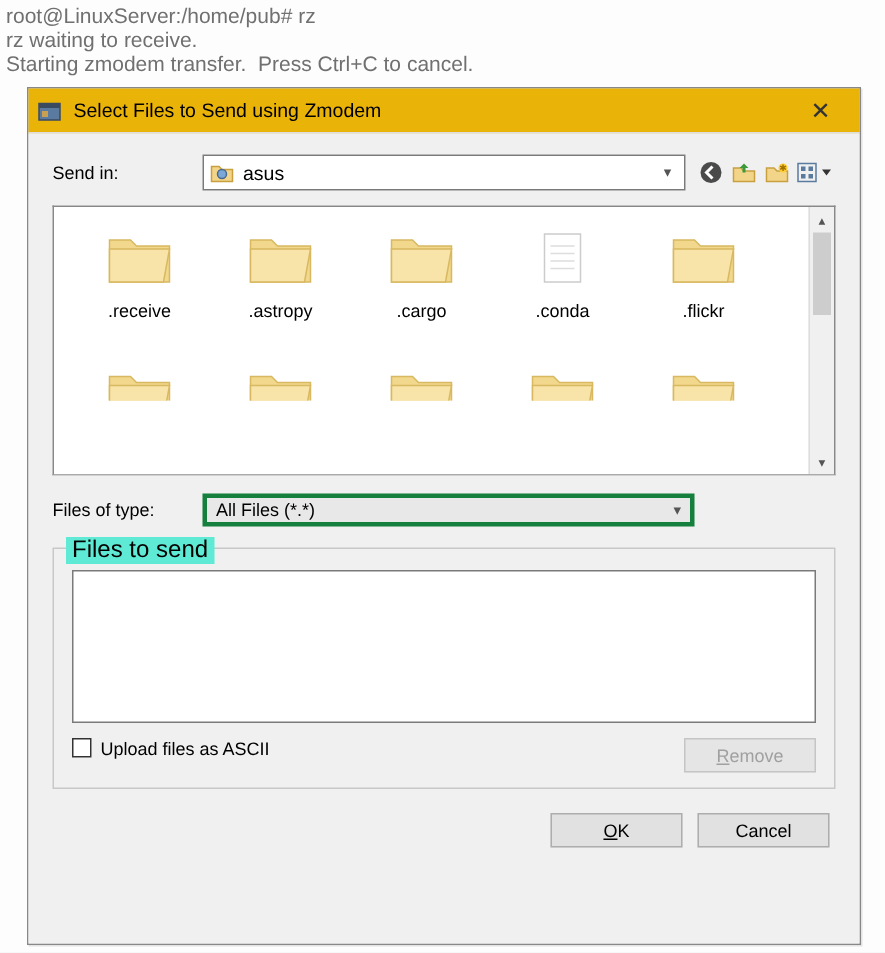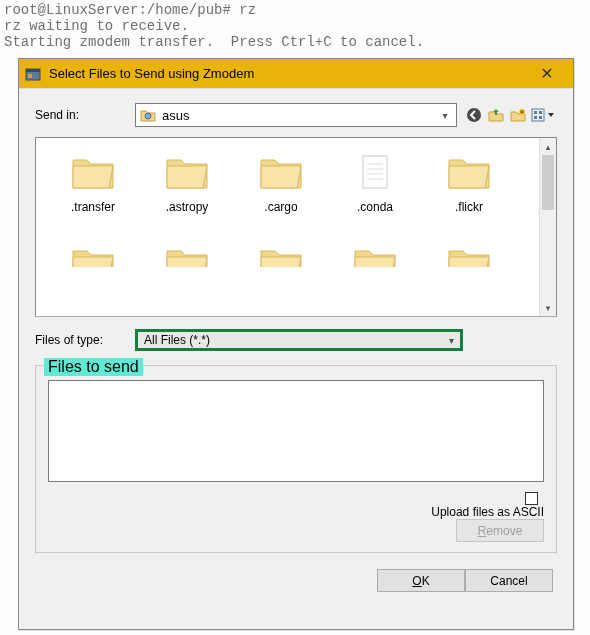--- a/index.html
+++ b/index.html
@@ -8,21 +8,21 @@
     width: 590px;
     height: 635px;
     background: #fdfdfe;
     font-family: "Segoe UI", Tahoma, sans-serif;
     font-size: 12px;
     overflow: hidden;
     position: relative;
   }
   .terminal {
     padding: 2px 4px 0 4px;
-    font-family: Liberation Mono, monospace;
+    font-family: Liberation Sans, sans-serif;
     font-size: 14px;
     color: #707070;
     line-height: 16px;
     white-space: pre;
     background: #fdfdfe;
   }
   .dialog {
     position: absolute;
     left: 18px;
     top: 58px;
@@ -234,33 +234,33 @@
   }
   .listbox {
     width: 100%;
     height: 102px;
     background: #fff;
     border: 1px solid #7a7a7a;
     margin-bottom: 10px;
   }
   .group-bottom {
     display: flex;
-    align-items: flex-end;
-    flex-direction: column;
+    align-items: flex-start;
   }
   .checkbox {
     width: 13px; height: 13px;
     border: 1px solid #333;
     margin-right: 6px;
     background: #fff;
   }
   .cb-label { font-size: 12px; flex: 1; }
   .dialog-buttons {
     display: flex;
     justify-content: flex-end;
+    gap: 10px;
     margin-top: 16px;
     padding-right: 4px;
   }
   svg { display: block; }
 </style>
 </head>
 <body>
 
 <div class="terminal"><span>root@LinuxServer:/home/pub# rz</span>
 <span>rz waiting to receive.</span>
@@ -328,21 +328,21 @@
 
     <div class="file-list">
       <div class="file-list-inner" id="file-list-inner">
           <div class="file-item">
             <span class="folder-shape">
               <svg width="48" height="40" viewBox="0 0 48 40">
                 <path d="M4 8 L18 8 L22 12 L44 12 L44 36 L4 36 Z" fill="#f2d88c" stroke="#d8b860"></path>
                 <path d="M4 14 L44 14 L40 36 L4 36 Z" fill="#f8e4a8" stroke="#d8b860"></path>
               </svg>
             </span>
-            <span class="fname">.transfer</span>
+            <span class="fname">.receive</span>
           </div>
           <div class="file-item">
             <span class="folder-shape">
               <svg width="48" height="40" viewBox="0 0 48 40">
                 <path d="M4 8 L18 8 L22 12 L44 12 L44 36 L4 36 Z" fill="#f2d88c" stroke="#d8b860"></path>
                 <path d="M4 14 L44 14 L40 36 L4 36 Z" fill="#f8e4a8" stroke="#d8b860"></path>
               </svg>
             </span>
             <span class="fname">.astropy</span>
           </div>

